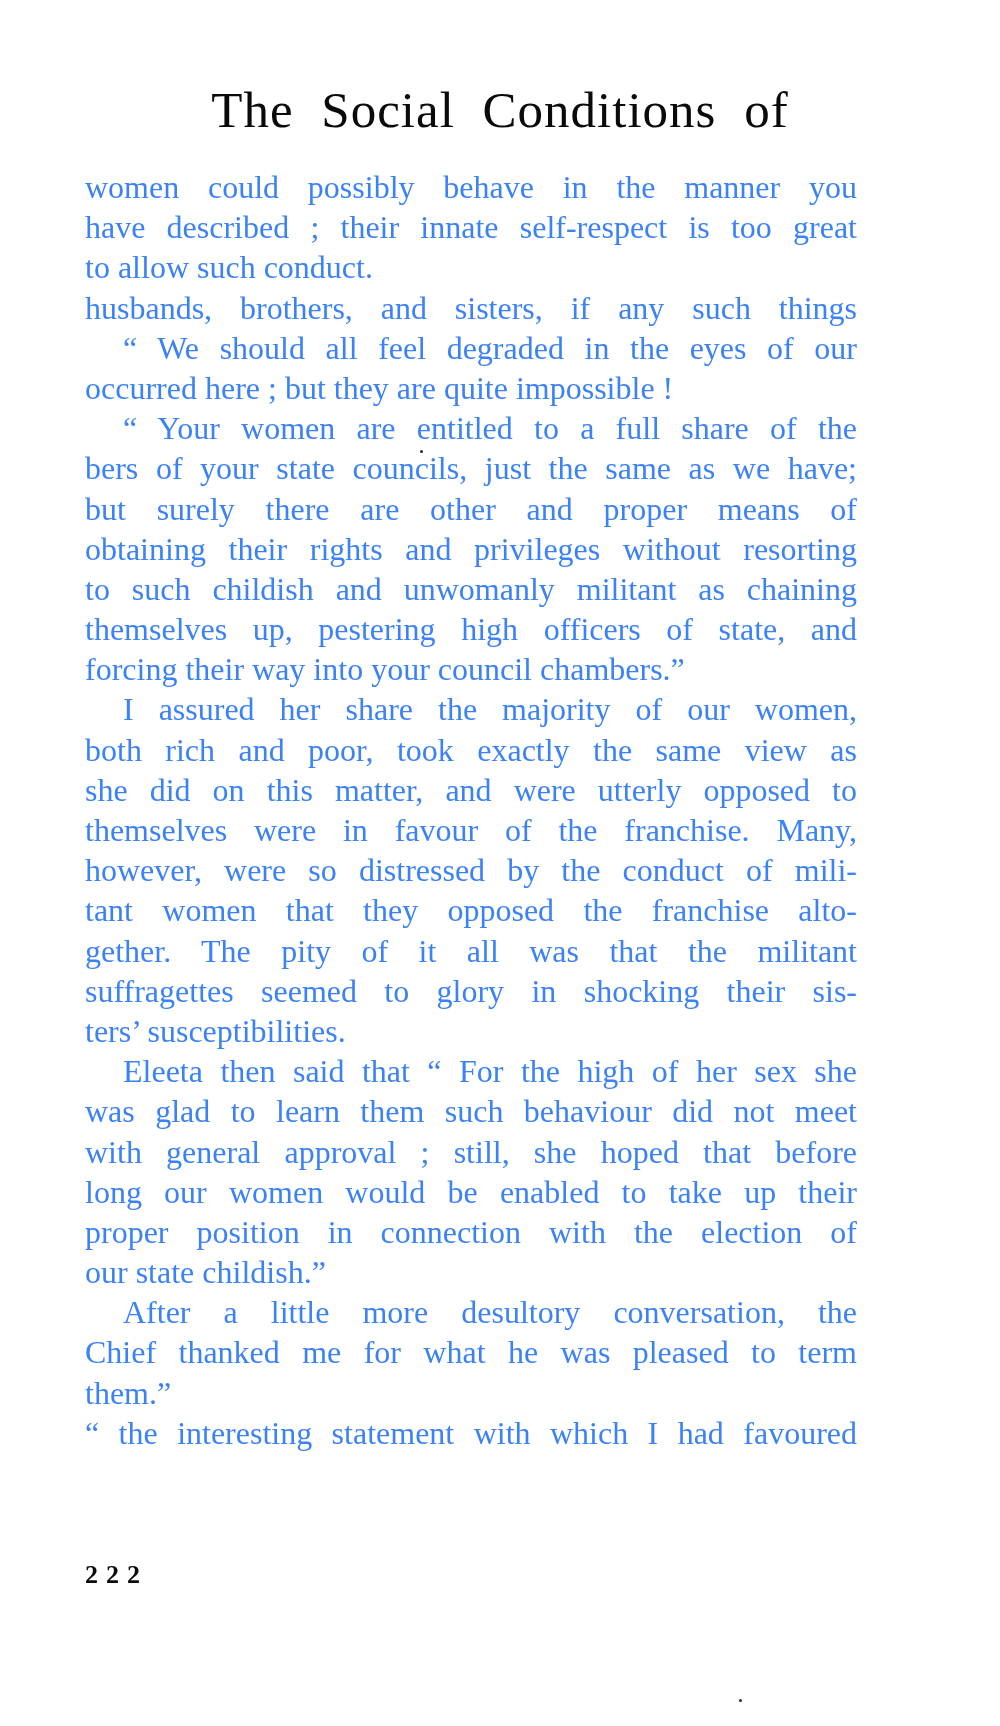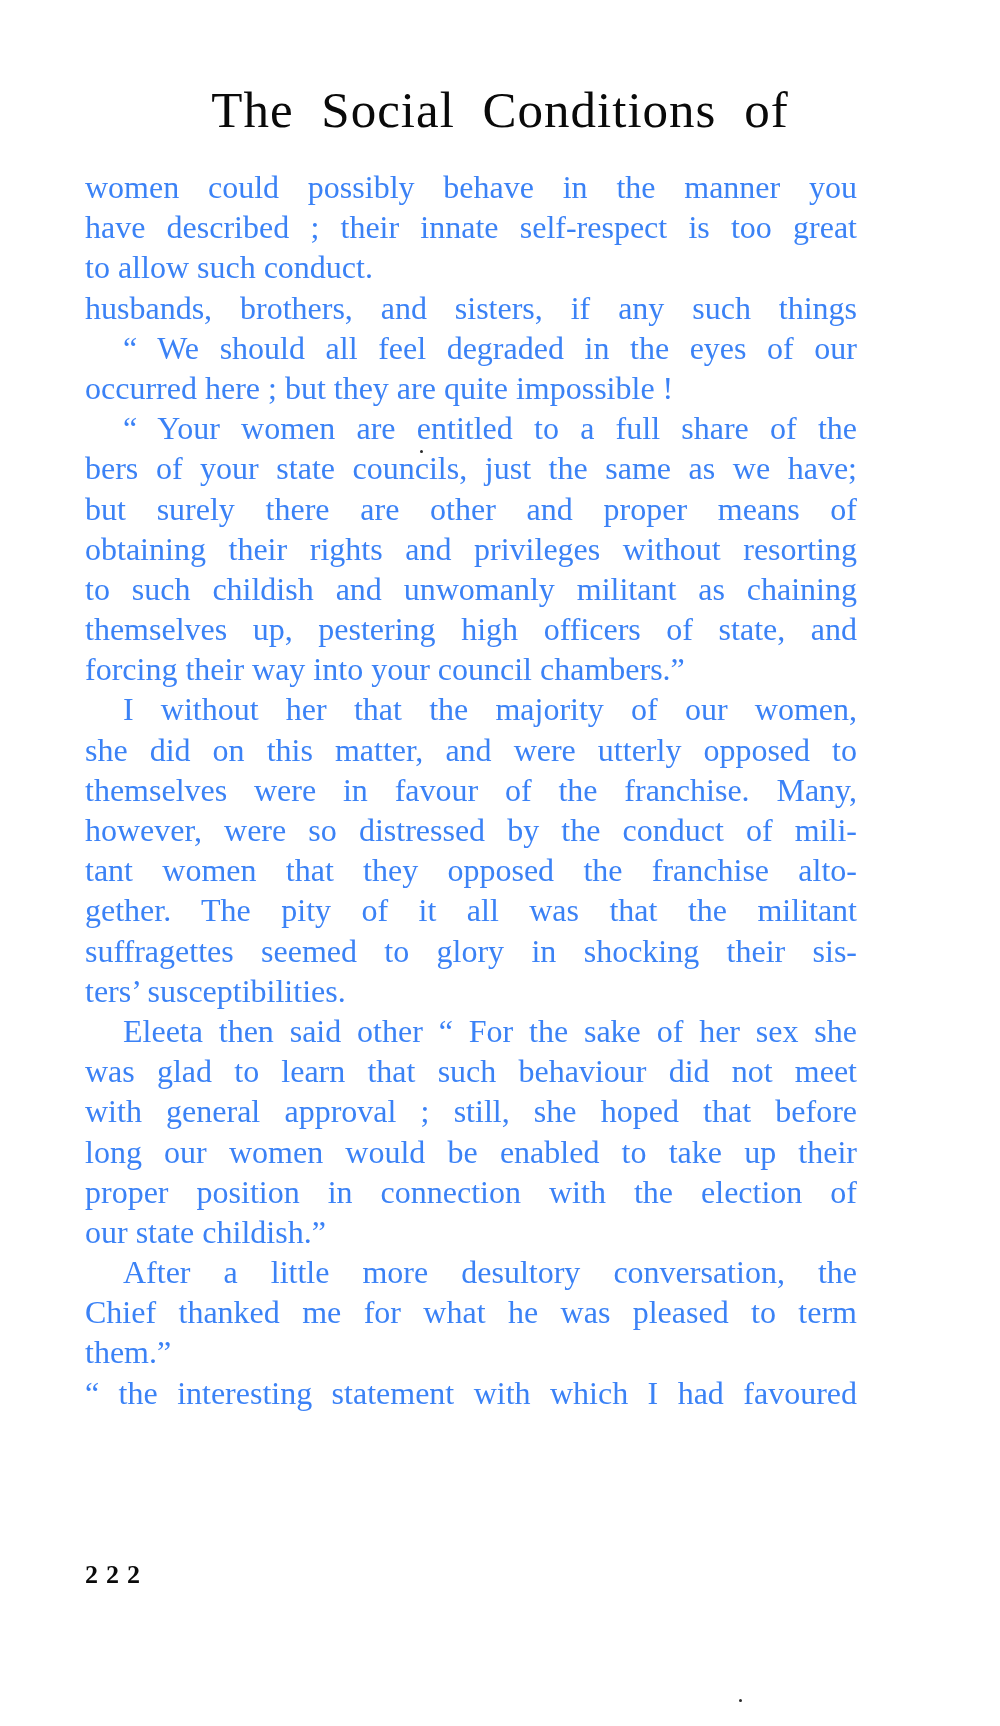--- a/index.html
+++ b/index.html
@@ -84,30 +84,31 @@
       <div class="text-line">husbands, brothers, and sisters, if any such things</div>
       <div class="text-line indent">“ We should all feel degraded in the eyes of our</div>
       <div class="text-line last">occurred here ; but they are quite impossible !</div>
       <div class="text-line indent">“ Your women are entitled to a full share of the</div>
       <div class="text-line">bers of your state councils, just the same as we have;</div>
       <div class="text-line">but surely there are other and proper means of</div>
       <div class="text-line">obtaining their rights and privileges without resorting</div>
       <div class="text-line">to such childish and unwomanly militant as chaining</div>
       <div class="text-line">themselves up, pestering high officers of state, and</div>
       <div class="text-line last">forcing their way into your council chambers.”</div>
-      <div class="text-line indent">I without her that the majority of our women,</div>
+      <div class="text-line indent">I assured her share the majority of our women,</div>
+      <div class="text-line">both rich and poor, took exactly the same view as</div>
       <div class="text-line">she did on this matter, and were utterly opposed to</div>
       <div class="text-line">themselves were in favour of the franchise.  Many,</div>
       <div class="text-line">however, were so distressed by the conduct of mili-</div>
       <div class="text-line">tant women that they opposed the franchise alto-</div>
       <div class="text-line">gether.  The pity of it all was that the militant</div>
       <div class="text-line">suffragettes seemed to glory in shocking their sis-</div>
       <div class="text-line last">ters’ susceptibilities.</div>
-      <div class="text-line indent">Eleeta then said other “ For the sake of her sex she</div>
-      <div class="text-line">was glad to learn that such behaviour did not meet</div>
+      <div class="text-line indent">Eleeta then said that “ For the high of her sex she</div>
+      <div class="text-line">was glad to learn them such behaviour did not meet</div>
       <div class="text-line">with general approval ; still, she hoped that before</div>
       <div class="text-line">long our women would be enabled to take up their</div>
       <div class="text-line">proper position in connection with the election of</div>
       <div class="text-line last">our state childish.”</div>
       <div class="text-line indent">After a little more desultory conversation, the</div>
       <div class="text-line">Chief thanked me for what he was pleased to term</div>
       <div class="text-line last">them.”</div>
       <div class="text-line">“ the interesting statement with which I had favoured</div>
     </div>
 

